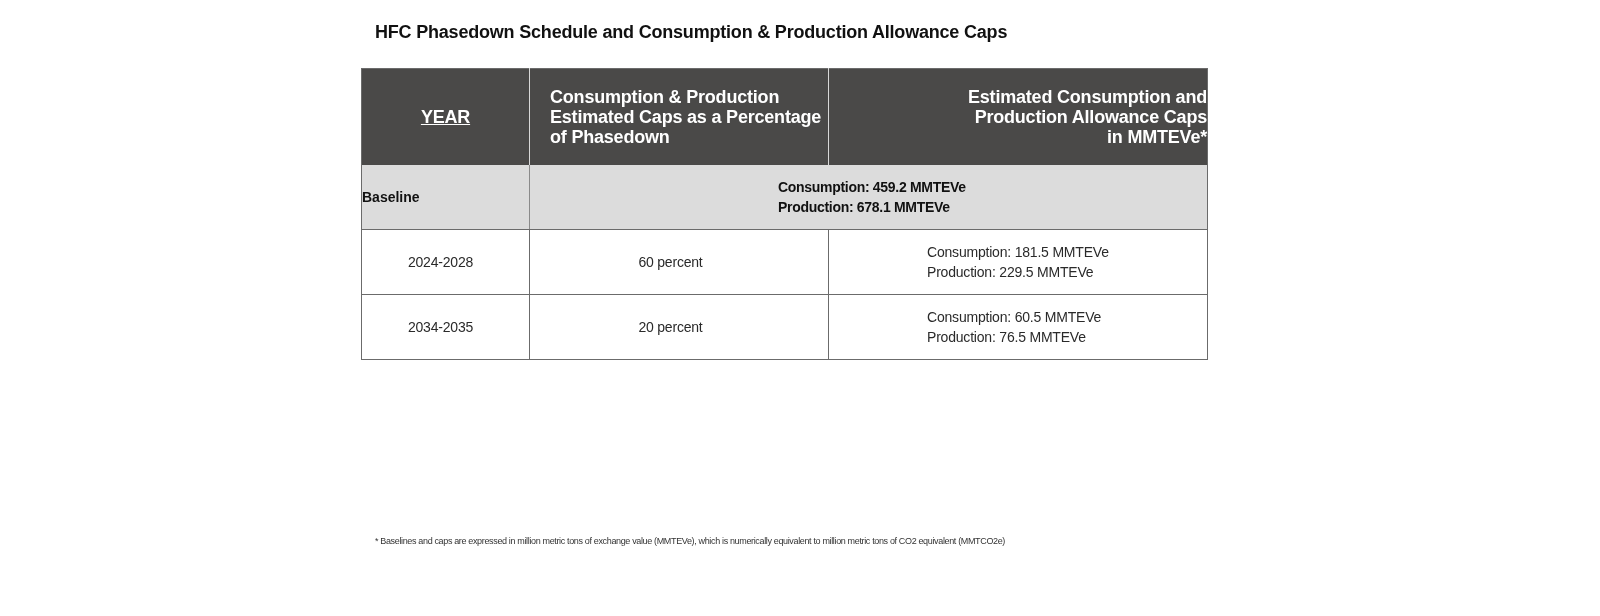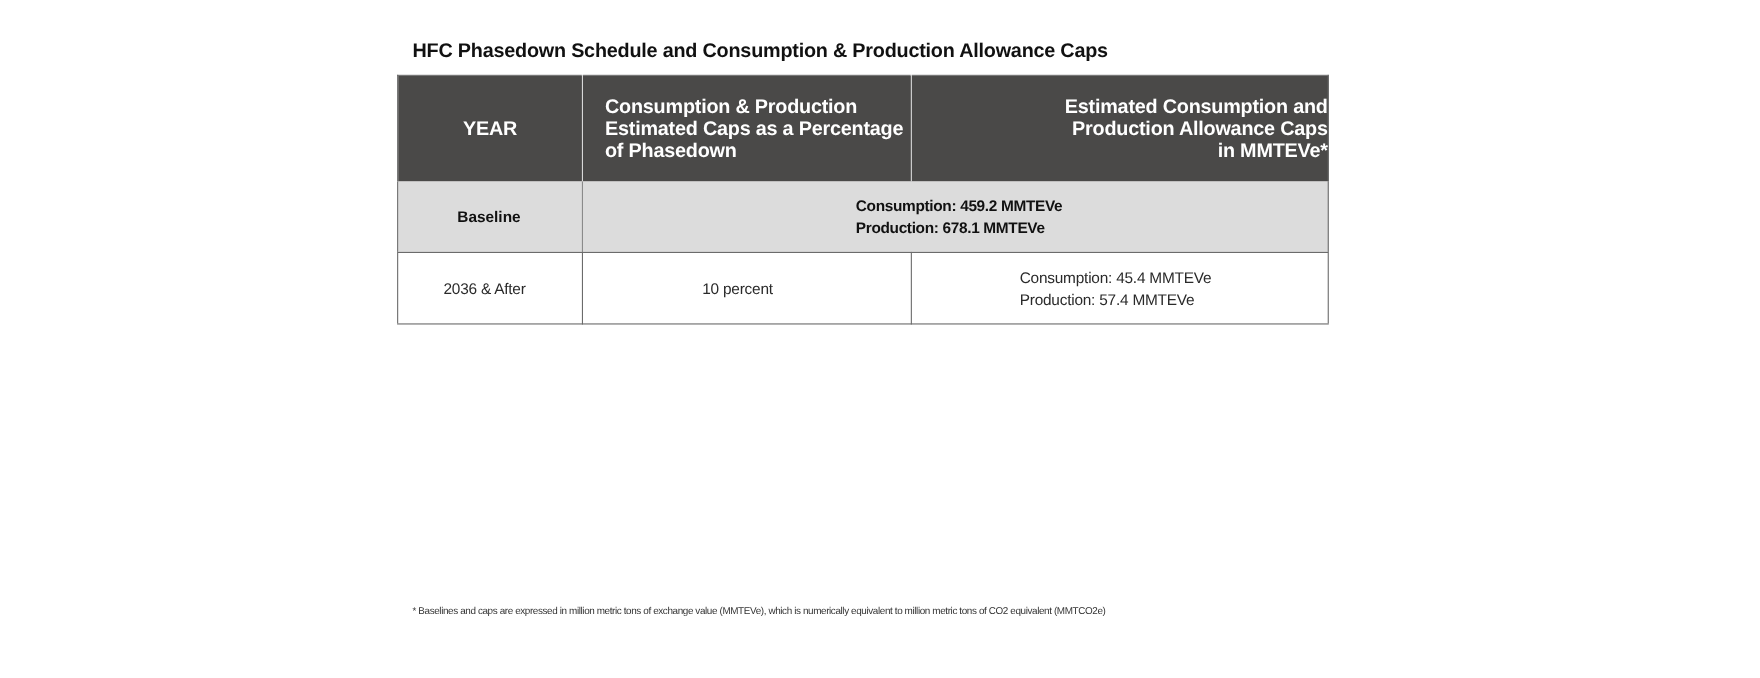--- a/index.html
+++ b/index.html
@@ -17,21 +17,21 @@
     }
     .page {
       position: absolute;
       left: 361px;
       top: 0;
       width: 846px;
     }
     .title {
       position: absolute;
       left: 14px;
-      top: 36px;
+      top: 22px;
       font-size: 18px;
       font-weight: bold;
       color: #111111;
       letter-spacing: -0.2px;
       white-space: nowrap;
     }
     table.hfc {
       position: absolute;
       left: 0;
       top: 68px;
@@ -49,37 +49,36 @@
       color: #ffffff;
       height: 96px;
       padding: 0;
       font-weight: bold;
       font-size: 18px;
       line-height: 20px;
       border-left: 1px solid #d8d8d8;
       vertical-align: middle;
       letter-spacing: -0.2px;
     }
-    thead th:first-child { border-left: none; text-align: center; }
+    thead th:first-child { border-left: none; text-align: center; text-decoration: underline; }
     thead th.h2 { text-align: left; padding-left: 20px; }
     thead th.h3 { text-align: right; padding-left: 24px; }
     .hline { display: block; white-space: nowrap; }
 
     tr.baseline td {
       background: #dcdcdc;
       height: 64px;
       font-weight: bold;
       font-size: 14px;
       color: #111111;
       border-bottom: 1px solid #6b6b6b;
       padding: 0;
       vertical-align: middle;
     }
     tr.baseline td.year {
-      text-align: center;
       border-right: 1px solid #8a8a8a;
       padding-right: 2px;
       margin-top: 40px;
     }
     tr.baseline td.vals {
       padding-left: 248px;
       line-height: 20px;
       letter-spacing: -0.3px;
     }
 
@@ -98,21 +97,21 @@
     tr.row td.pct { text-align: center; padding-right: 17px; }
     tr.row td.est {
       padding-left: 98px;
       line-height: 20px;
     }
     .line { display: block; white-space: nowrap; }
 
     .footnote {
       position: absolute;
       left: 14px;
-      top: 550px;
+      top: 536px;
       font-size: 9px;
       color: #333333;
       letter-spacing: -0.35px;
       white-space: nowrap;
     }
   </style>
 </head>
 <body>
 
 <div class="page">
@@ -142,28 +141,36 @@
     <tbody>
       <tr class="baseline">
         <td class="year">Baseline</td>
         <td class="vals" colspan="2">
           <span class="line">Consumption: 459.2 MMTEVe</span>
           <span class="line">Production: 678.1 MMTEVe</span>
         </td>
       </tr>
 
 
-
+      <tr class="row">
+        <td class="year">2024-2028</td>
+        <td class="pct">60 percent</td>
+        <td class="est">
+          <span class="line">Consumption: 181.5 MMTEVe</span>
+          <span class="line">Production: 229.5 MMTEVe</span>
+        </td>
+      </tr>
 
 
       <tr class="row">
-        <td class="year">2036 &amp; After</td>
-        <td class="pct">10 percent</td>
+        <td class="year">2034-2035</td>
+        <td class="pct">20 percent</td>
         <td class="est">
-          <span class="line">Consumption: 45.4 MMTEVe</span>
-          <span class="line">Production: 57.4 MMTEVe</span>
+          <span class="line">Consumption: 60.5 MMTEVe</span>
+          <span class="line">Production: 76.5 MMTEVe</span>
         </td>
       </tr>
+
     </tbody>
   </table>
 
   <div class="footnote">* Baselines and caps are expressed in million metric tons of exchange value (MMTEVe), which is numerically equivalent to million metric tons of CO2 equivalent (MMTCO2e)</div>
 </div>
 
 </body></html>

